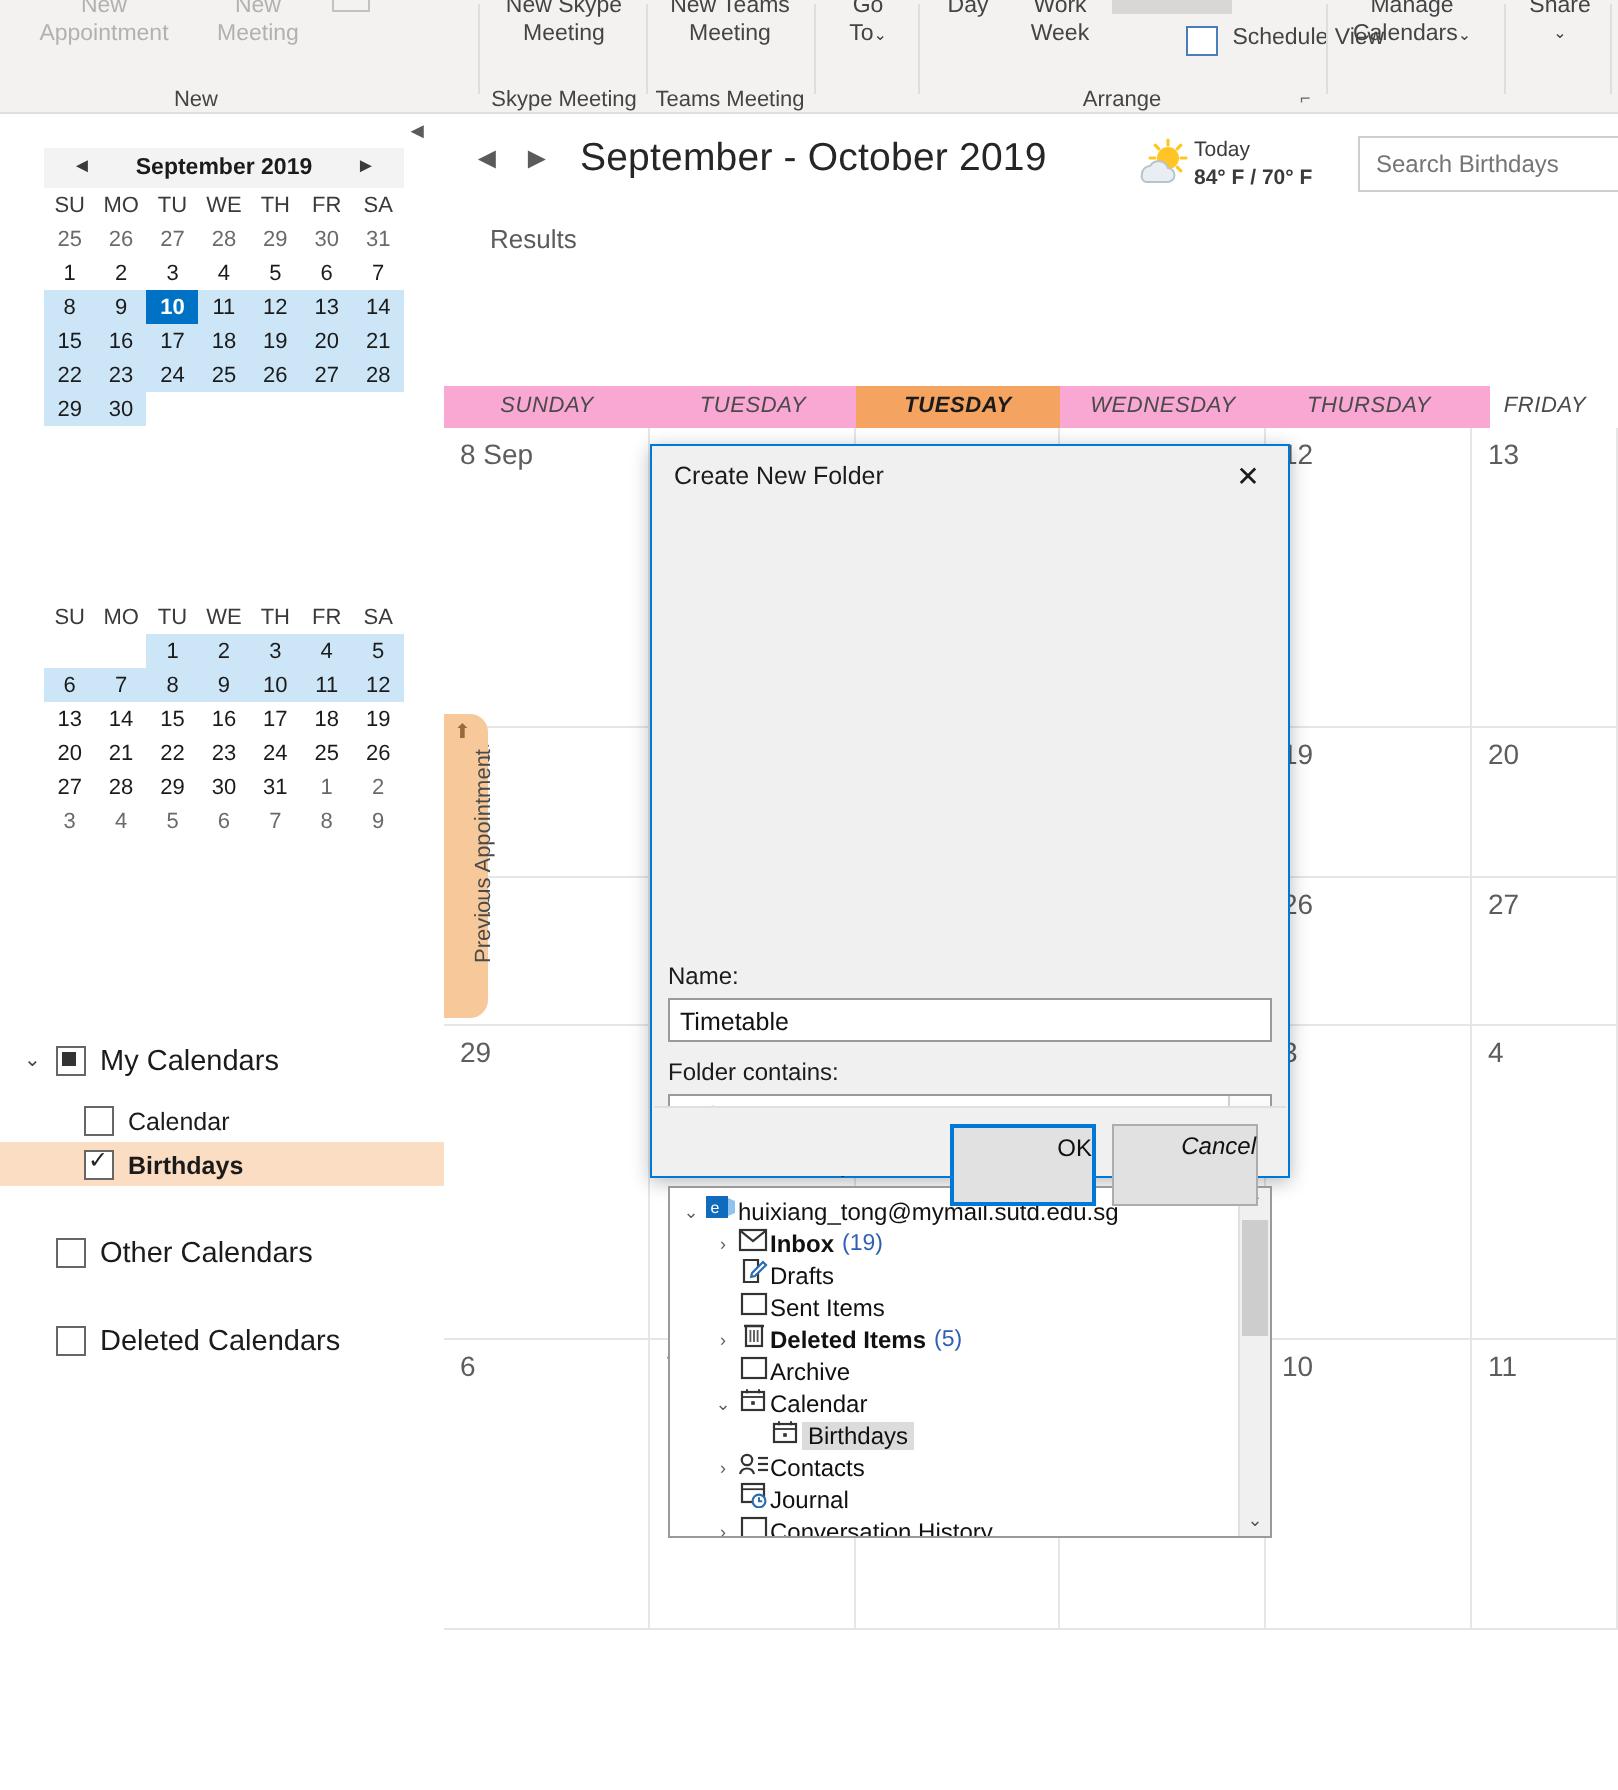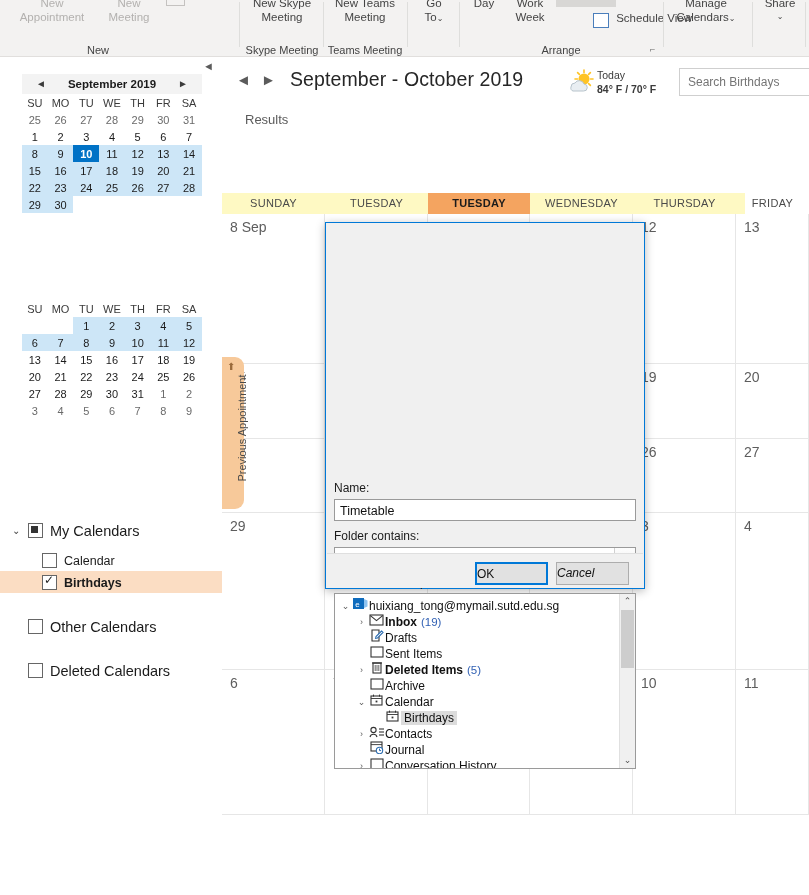--- a/index.html
+++ b/index.html
@@ -56,21 +56,21 @@
   #navprev,#navnext{position:absolute;top:14px;font-size:15px;color:#5b5b5b;cursor:pointer;}
   #navprev{left:14px;} #navnext{left:39px;}
   #rangetitle{position:absolute;left:68px;top:11px;font-size:19.5px;color:#262626;letter-spacing:.1px;}
   #weather{position:absolute;left:345px;top:10px;width:120px;height:34px;}
   #wicon{position:absolute;left:0;top:2px;width:28px;height:28px;}
   #wtxt{position:absolute;left:30px;top:1px;font-size:10.5px;color:#3b3b3b;line-height:14px;}
   #wtxt b{font-size:10.5px;}
   #searchbox{position:absolute;left:457px;top:11px;width:150px;height:26px;border:1px solid #cfcfcf;background:#fff;}
   #searchbox input{border:0;outline:0;width:138px;height:24px;margin-left:6px;font-family:"Liberation Sans",sans-serif;font-size:12px;color:#333;background:transparent;}
   #resultslbl{position:absolute;left:23px;top:55px;font-size:13px;color:#5b5b5b;}
-  #dayhdr{position:absolute;left:0;top:136px;width:523px;height:21px;background:#fef9c3;}
+  #dayhdr{position:absolute;left:0;top:136px;width:523px;height:21px;background:#f9a8d4;font-style:italic;}
   .dh{position:absolute;top:0;height:21px;line-height:21px;text-align:center;font-size:11px;color:#4a4a4a;letter-spacing:.3px;}
   .dh.today{background:#f4a460;color:#1b1b1b;font-weight:bold;}
   #grid{position:absolute;left:0;top:157px;width:587px;height:681px;}
   .gcell{position:absolute;box-sizing:border-box;border-right:1px solid #e6e6e6;border-bottom:1px solid #e6e6e6;background:#fff;}
   .gcell .dnum{position:absolute;left:8px;top:5px;font-size:14px;color:#5d5d5d;}
   .gcell .dnum.bold{font-weight:bold;color:#1b1b1b;}
   #prevapt{position:absolute;left:0;top:300px;width:22px;height:152px;background:#f7c99a;border-radius:0 9px 9px 0;cursor:pointer;}
   #prevapt .vtxt{position:absolute;left:-45px;top:65px;width:130px;transform:rotate(-90deg);font-size:11px;color:#4a4a4a;text-align:center;}
   #prevapt .uarrow{position:absolute;left:5px;top:4px;font-size:10px;color:#9a6a3a;}
 
@@ -90,21 +90,21 @@
   .trow .tw{display:inline-block;width:13px;text-align:center;font-size:9px;color:#5b5b5b;vertical-align:middle;}
   .trow .tic{display:inline-block;width:17px;text-align:center;vertical-align:middle;}
   .trow .tlbl{font-size:12px;color:#111;vertical-align:middle;}
   .trow .tlbl.b{font-weight:bold;}
   .trow .cnt{font-size:11.5px;color:#2f5fb3;vertical-align:middle;margin-left:4px;}
   .trow .tlbl.sel{background:#dcdcdc;padding:0 3px;}
   #tscroll{position:absolute;right:0;top:0;width:15px;height:174px;background:#f0f0f0;border-left:1px solid #e0e0e0;}
   #tscroll .ar{position:absolute;left:0;width:15px;height:15px;text-align:center;line-height:15px;font-size:9px;color:#505050;cursor:pointer;}
   #tscroll .up{top:0;} #tscroll .dn{bottom:0;}
   #tscroll .thumb{position:absolute;left:1px;top:16px;width:13px;height:58px;background:#cdcdcd;cursor:pointer;}
-  #okbtn,#cancelbtn{position:absolute;top:339px;height:23px;box-sizing:border-box;text-align:left;line-height:21px;font-size:12px;color:#111;background:#e1e1e1;cursor:pointer;}
+  #okbtn,#cancelbtn{position:absolute;top:339px;height:41px;box-sizing:border-box;text-align:right;line-height:21px;font-size:12px;color:#111;background:#e1e1e1;cursor:pointer;}
   #okbtn{left:149px;width:73px;border:2px solid #0078d7;}
   #cancelbtn{left:230px;width:73px;border:1px solid #adadad;font-style:italic;}
   #dlgfoot{position:absolute;left:1px;top:330px;width:316px;height:34px;background:#f0f0f0;border-top:1px solid #dfdfdf;}
 </style>
 </head>
 <body>
 
 <div id="ribbon">
   <div class="rbbtn dim" style="left:8px;top:-4px;width:88px;">
     <div>New</div>
@@ -453,20 +453,24 @@
         <span class="dnum">11</span>
       </div>
     </div>
   <div id="prevapt">
     <div class="uarrow">⬆</div>
     <div class="vtxt">Previous Appointment</div>
   </div>
 </div>
 
 <div id="dlg">
+  <div id="dlgtitle">
+    <div class="t">Create New Folder</div>
+    <div id="dlgclose">✕</div>
+  </div>
   <div class="dlgl" style="left:8px;top:258px;">Name:</div>
   <div id="nameinput">
     <input value="Timetable" style="">
   </div>
   <div class="dlgl" style="left:8px;top:306px;">Folder contains:</div>
   <div id="combo">
     <div class="cv">Calendar Items</div>
     <div class="carrow">⌄</div>
   </div>
   <div class="dlgl" style="left:8px;top:352px;">Select where to place the folder:</div>

